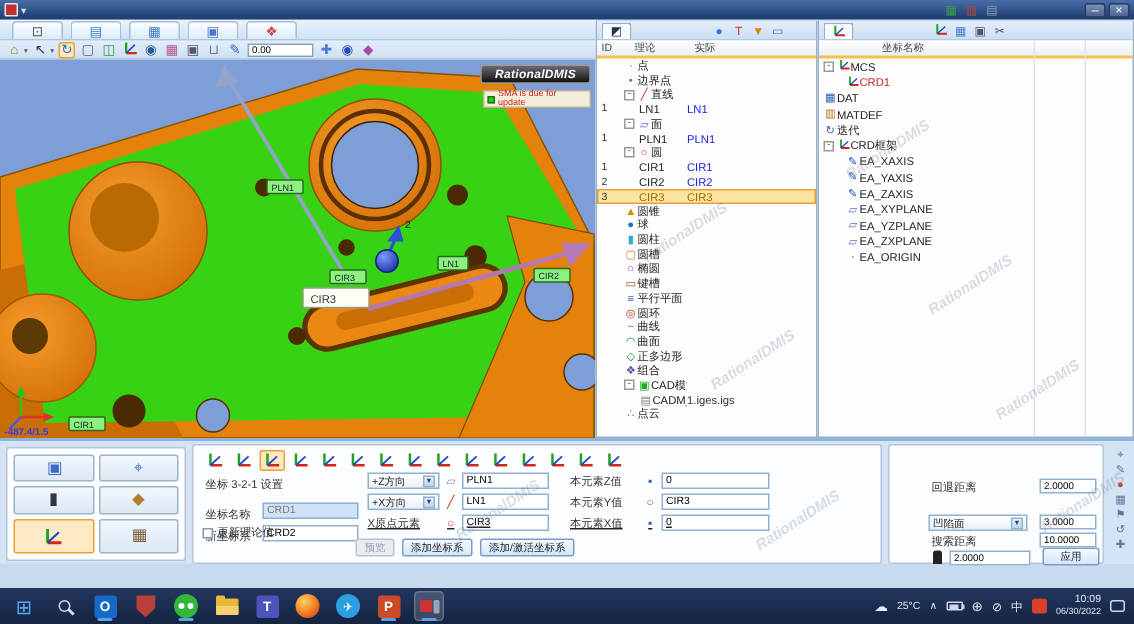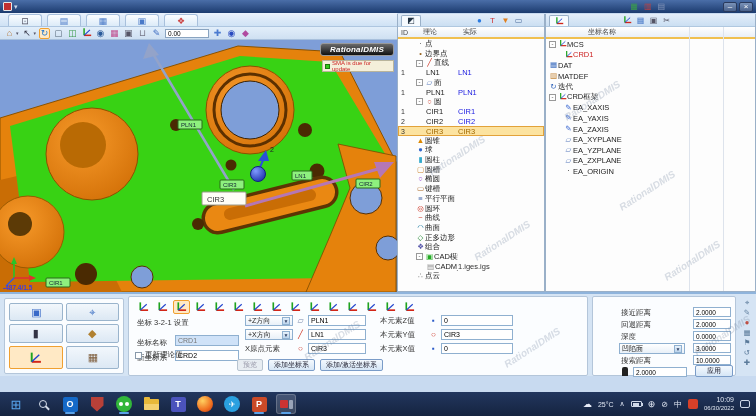--- a/index.html
+++ b/index.html
@@ -760,21 +760,21 @@
               <span>+X方向</span>
               <span class="dc">▼</span>
             </div>
             <span class="gly" style="font-size: 8px; color: rgb(204, 51, 34);">╱</span>
             <input class="sinput" value="LN1" style="position: static; width: 58px;">
             <span style="width: 8px;"></span>
             <span class="rlab" style="width: 46px;">本元素Y值</span>
             <span class="gly" style="font-size: 8px; color: rgb(204, 51, 34);">○</span>
             <input class="sinput" value="CIR3" style="position: static; width: 72px;">
           </div>
-          <div class="srow" style="left: 116px; top: 46px;">
+          <div class="srow" style="left: 116px; top: 46px; text-decoration: underline;">
             <span class="rlab" style="width: 48px;">X原点元素</span>
             <span class="gly" style="font-size: 8px; color: rgb(204, 51, 34);">○</span>
             <input class="sinput" value="CIR3" style="position: static; width: 58px;">
             <span style="width: 8px;"></span>
             <span class="rlab" style="width: 46px;">本元素X值</span>
             <span class="gly" style="font-size: 8px; color: rgb(42, 90, 200);">▪</span>
             <input class="sinput" value="0" style="position: static; width: 72px;">
           </div>
         </div>
       <label class="chk">
@@ -787,31 +787,23 @@
           <button class="btn">添加/激活坐标系</button>
         </div>
     </div>
 
     <div class="gbox measbox" id="meas-box">
       <div class="mrowf" style="top:70px">
         <span class="probeico"></span>
         <input class="mi" style="left: 40px; width: 54px;" value="2.0000">
         <button class="btn applybtn">应用</button>
       </div>
-    <div class="mrowf" style="top: 10px;">
-          <span class="ml">接近距离</span>
-          <input class="mi" value="2.0000" style="">
-        </div>
         <div class="mrowf" style="top: 22px;">
           <span class="ml">回退距离</span>
           <input class="mi" value="2.0000" style="">
-        </div>
-        <div class="mrowf" style="top: 34px;">
-          <span class="ml">深度</span>
-          <input class="mi" value="0.0000" style="">
         </div>
         <div class="mrowf" style="top: 46px;">
           <div class="dd" style="position: absolute; left: 26px; top: 0px; width: 66px;">
             <span>凹陷面</span>
             <span class="dc">▼</span>
           </div>
           <input class="mi" value="3.0000" style="">
         </div>
         <div class="mrowf" style="top: 58px;">
           <span class="ml">搜索距离</span>

